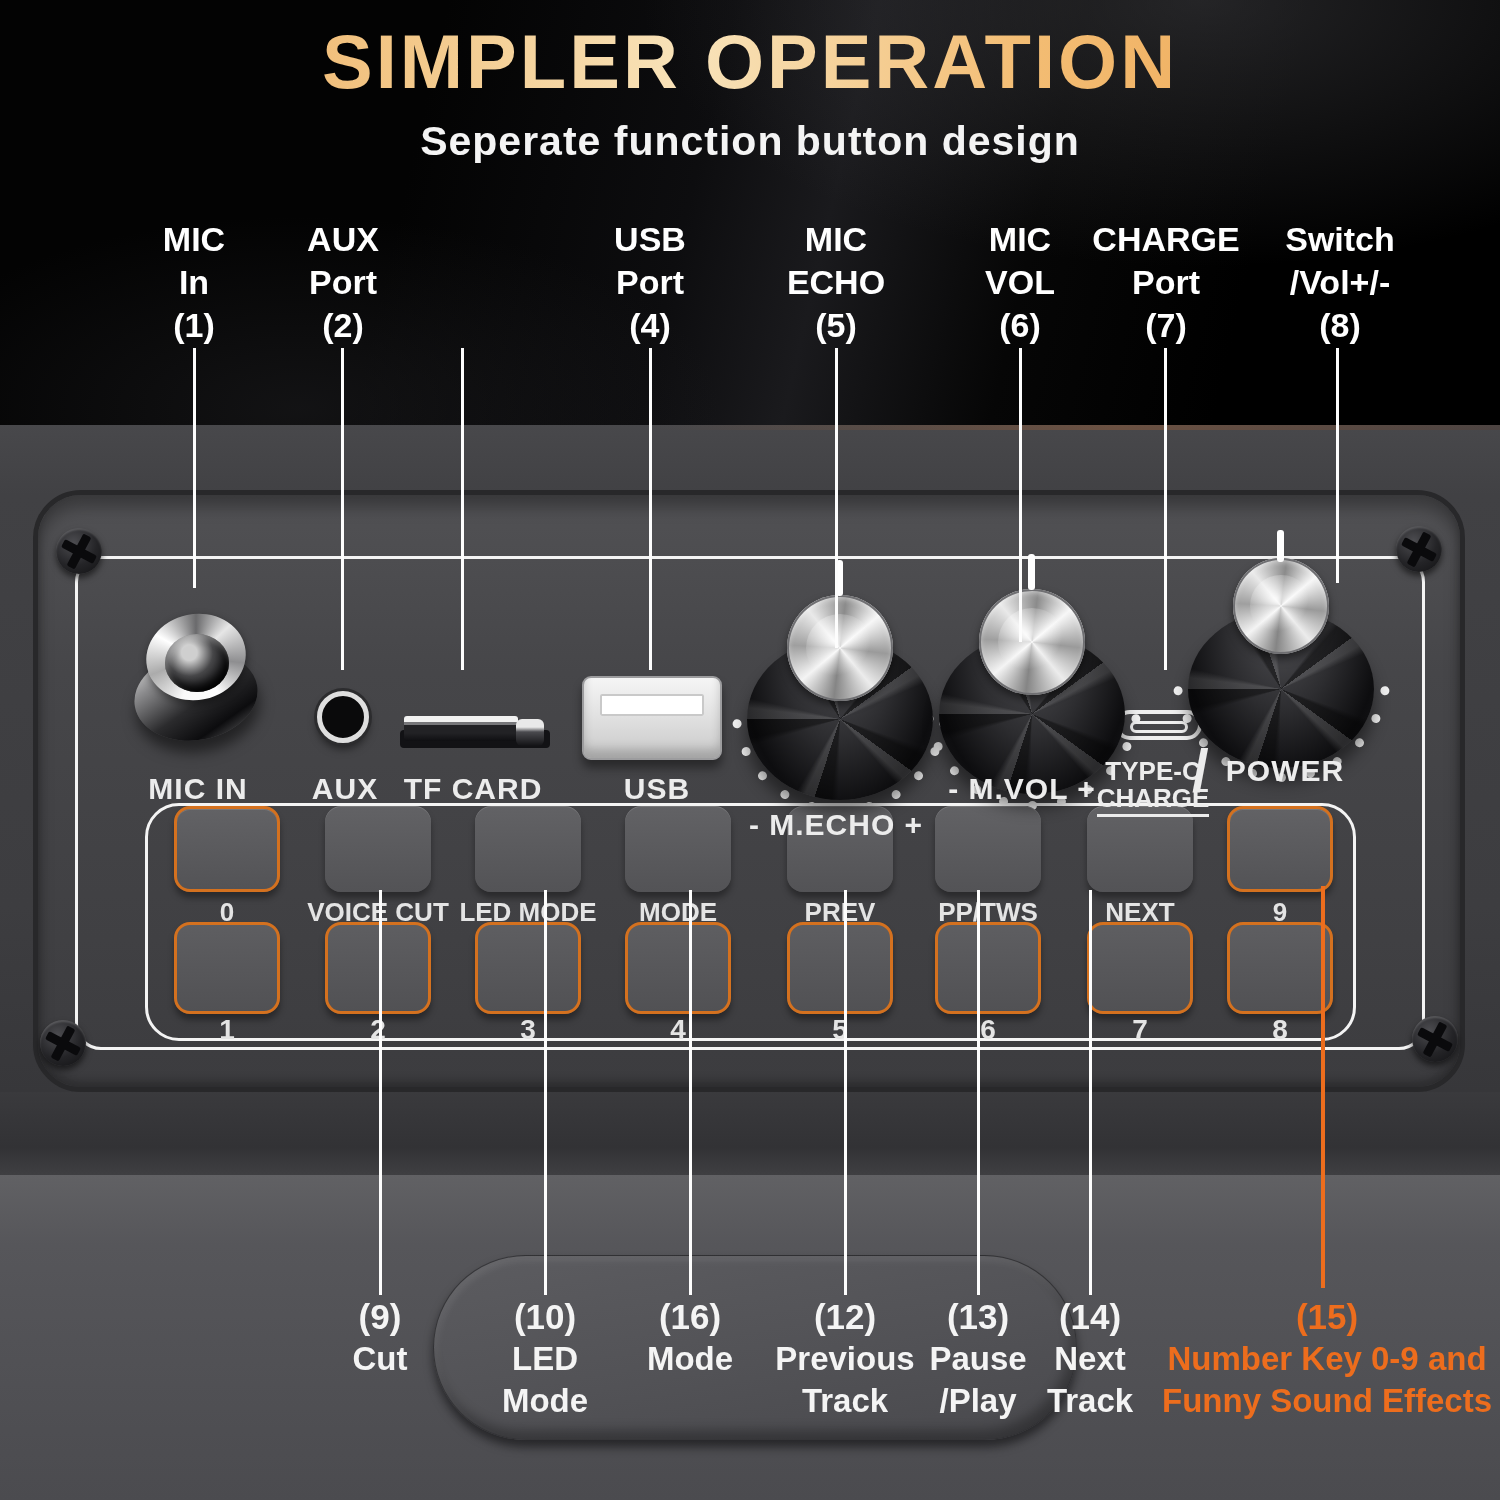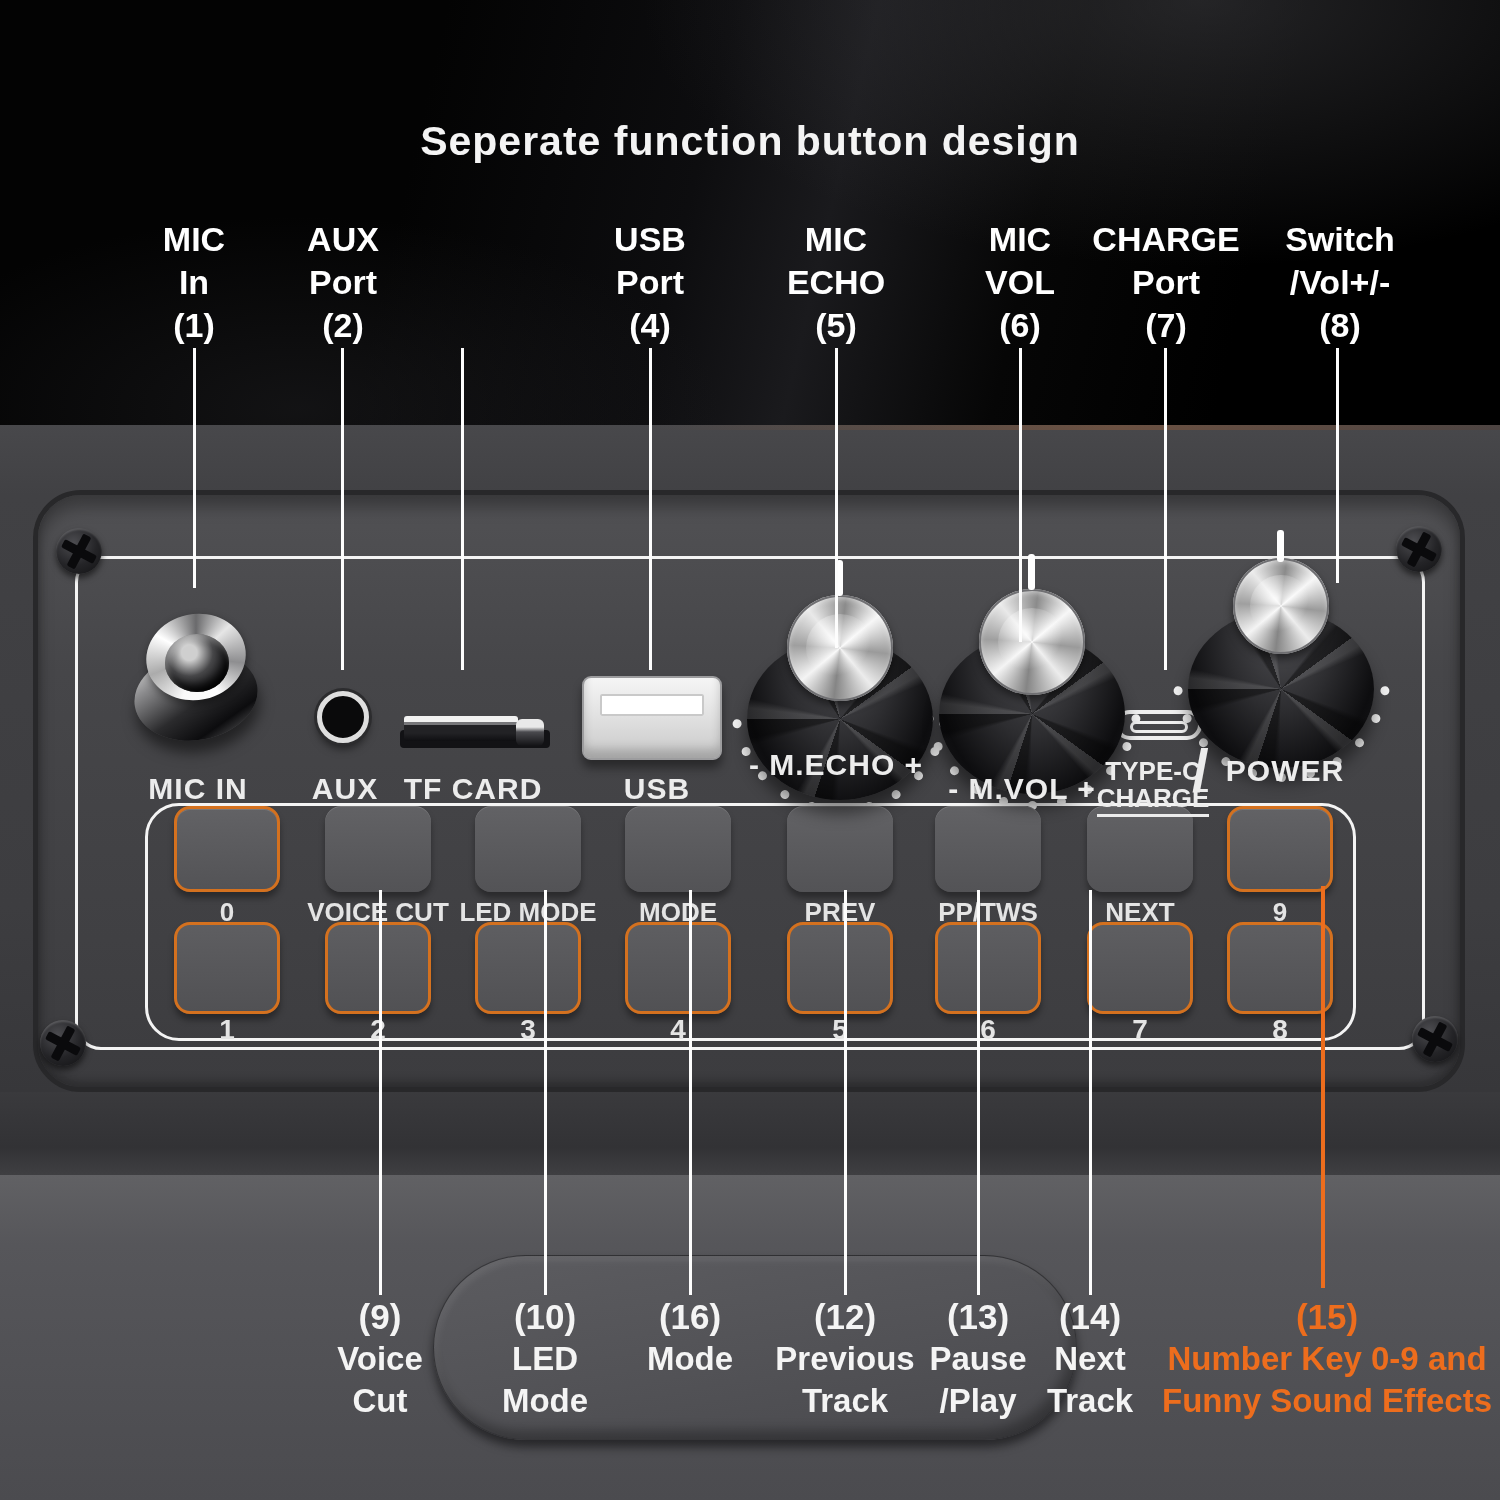--- a/index.html
+++ b/index.html
@@ -110,20 +110,21 @@
   .blab{position:absolute;top:897px;width:150px;margin-left:-75px;text-align:center;
         font-size:26px;font-weight:bold;color:#e4e4e4;z-index:10}
   .bnum{position:absolute;top:1014px;width:110px;margin-left:-55px;text-align:center;
         font-size:28px;font-weight:bold;color:#e4e4e4;z-index:10}
 </style>
 </head>
 <body>
 
 <div class="stage">
   <div class="bg"></div>
+  <div class="title">SIMPLER OPERATION</div>
   <div class="subtitle">Seperate function button design</div>
 
   <div class="tcall" style="left:194px">
       <div>MIC</div>
       <div>In</div>
       <div>(1)</div>
     </div>
   <div class="tcall" style="left:343px">
       <div>AUX</div>
       <div>Port</div>
@@ -238,21 +239,21 @@
       <i style="transform: rotate(32deg) translateY(105px);"></i>
       <i style="transform: rotate(48deg) translateY(105px);"></i>
       <i style="transform: rotate(64deg) translateY(105px);"></i>
       <i style="transform: rotate(80deg) translateY(105px);"></i>
     </div>
 
   <div class="plab" style="left:118px;top:772px;width:160px">MIC IN</div>
   <div class="plab" style="left:293px;top:772px;width:104px">AUX</div>
   <div class="plab" style="left:388px;top:772px;width:170px">TF CARD</div>
   <div class="plab" style="left:602px;top:772px;width:110px">USB</div>
-  <div class="plab" style="left:731px;top:748px;width:210px">- M.ECHO +</div>
+  <div class="plab" style="left:731px;top:808px;width:210px">- M.ECHO +</div>
   <div class="plab" style="left:922px;top:772px;width:200px">- M.VOL +</div>
   <div class="plab sm" style="left:1083px;top:756px;width:140px">TYPE-C</div>
   <div class="plab sm" style="left:1083px;top:783px;width:140px"><span class="und">CHARGE</span></div>
   <div class="slash">/</div>
   <div class="plab" style="left:1225px;top:754px;width:120px">POWER</div>
 
   <div class="btnA ob" style="left:174px"></div>
   <div class="btnA" style="left:325px"></div>
   <div class="btnA" style="left:475px"></div>
   <div class="btnA" style="left:625px"></div>
@@ -291,21 +292,20 @@
   <div class="vline" style="left:379px;top:890px;height:405px"></div>
   <div class="vline" style="left:544px;top:890px;height:405px"></div>
   <div class="vline" style="left:689px;top:890px;height:405px"></div>
   <div class="vline" style="left:844px;top:890px;height:405px"></div>
   <div class="vline" style="left:977px;top:890px;height:405px"></div>
   <div class="vline" style="left:1089px;top:890px;height:405px"></div>
   <div class="oline" style="left:1321px;top:886px;height:402px"></div>
 
   <div class="bcall" style="left:380px;top:1296px">
       <div class="num">(9)</div>
-      <div class="bl">Voice</div>
       <div class="bl">Cut</div>
     </div>
   <div class="bcall" style="left:545px;top:1296px">
       <div class="num">(10)</div>
       <div class="bl">LED</div>
       <div class="bl">Mode</div>
     </div>
   <div class="bcall" style="left:690px;top:1296px">
       <div class="num">(16)</div>
       <div class="bl">Mode</div>

